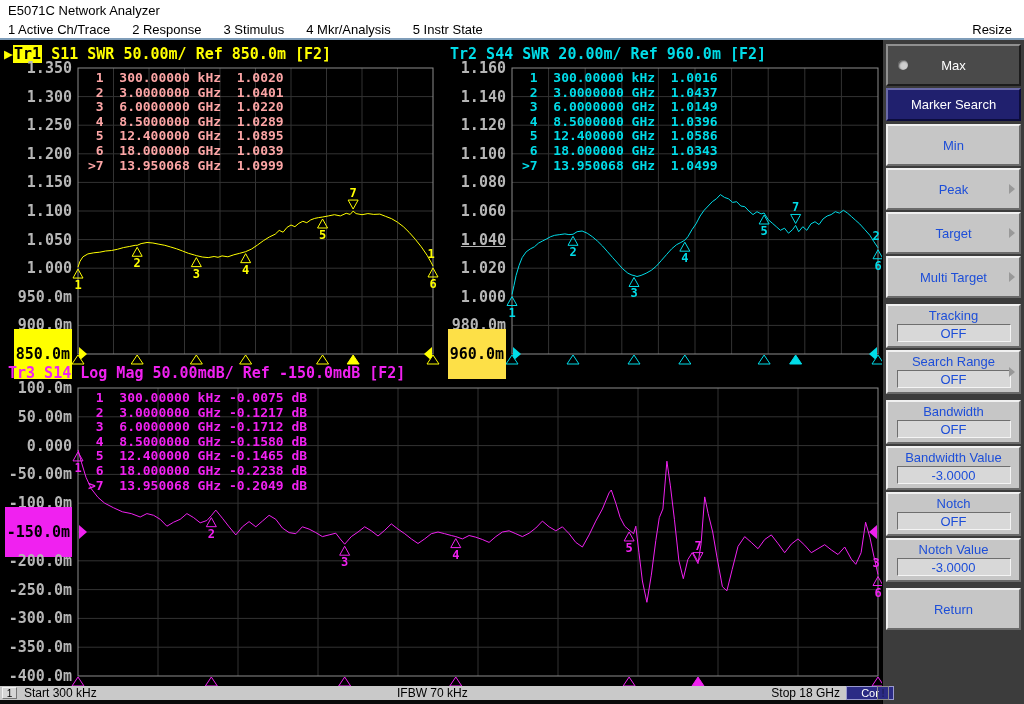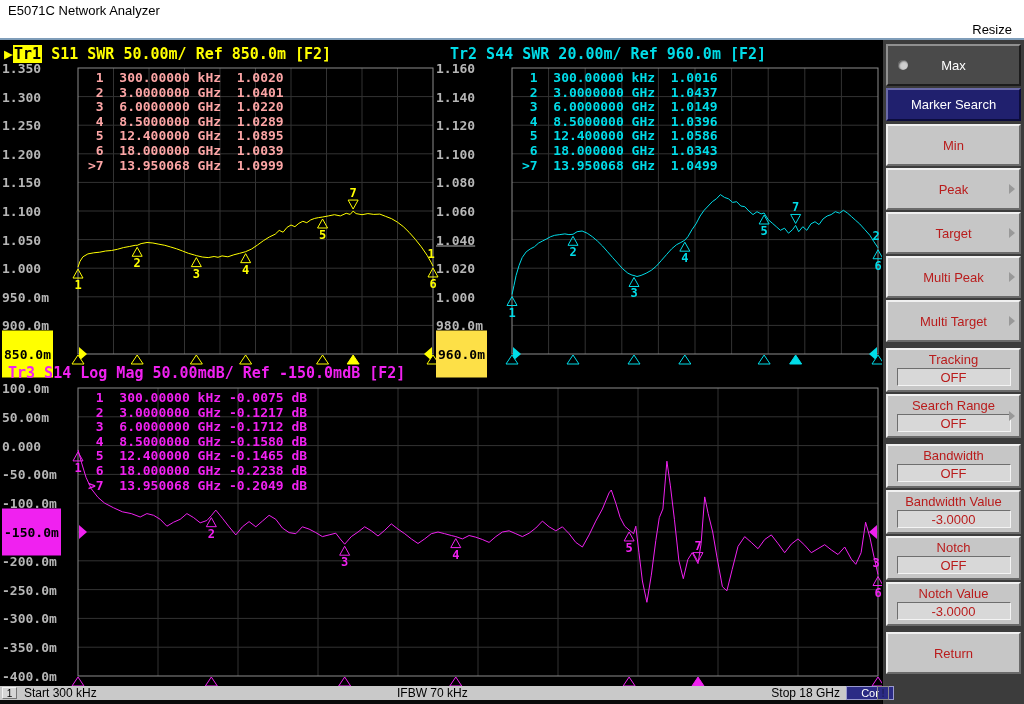--- a/index.html
+++ b/index.html
@@ -10,29 +10,29 @@
   .menubar{position:absolute;left:0;top:22px;width:1024px;height:16px;background:#ffffff;
            border-bottom:2px solid #7f9db9;z-index:5;font-size:13px;color:#000}
   .menubar .items{position:absolute;left:8px;top:0;display:flex;gap:22px;line-height:16px}
   .menubar .items span{cursor:default}
   .menubar .resize{position:absolute;right:12px;top:0;line-height:16px}
   .main{position:absolute;left:0;top:40px;width:882px;height:646px;background:#000;z-index:0}
   #plot{position:absolute;left:0;top:40px;width:882px;height:652px;z-index:1;pointer-events:none}
   .trhdr{position:absolute;z-index:2;font-family:"DejaVu Sans Mono",monospace;font-size:15px;
          font-weight:bold;white-space:pre;letter-spacing:0px}
   .tr-chip{color:#000;padding:0 1px}
-  .ylab{position:absolute;z-index:2;width:70px;font-family:"DejaVu Sans Mono",monospace;
-        font-size:13px;font-weight:bold;color:#b6b6b6;transform:translateY(-50%);white-space:pre}
+  .ylab{position:absolute;z-index:2;width:70px;text-align:right;font-family:"DejaVu Sans Mono",monospace;
+        font-size:15px;font-weight:bold;color:#b6b6b6;transform:translateY(-50%);white-space:pre}
   .ylab .refspan{color:#000;padding:16px 2px}
   .mtable{position:absolute;z-index:2;font-family:"DejaVu Sans Mono",monospace;font-size:13px;
           font-weight:bold;line-height:14.6px;white-space:pre}
   .sidebar{position:absolute;left:882px;top:40px;width:142px;height:664px;background:#3c3c3c;
            z-index:3;box-sizing:border-box;border-left:1px solid #000;padding:4px 2px 0 2px}
   .sbtn{position:relative;margin:0 1px 2px 1px;height:42px;background:#c6c6c6;border:2px solid;
-        border-color:#f0f0f0 #6a6a6a #6a6a6a #f0f0f0;color:#b91c1c;font-size:13px;display:flex;
+        border-color:#f0f0f0 #6a6a6a #6a6a6a #f0f0f0;color:#1d4ed8;font-size:13px;display:flex;
         align-items:center;justify-content:center;box-sizing:border-box;cursor:default}
   .sbtn.hdr{background:#20206e;border-color:#6a6aa8 #0c0c3c #0c0c3c #6a6aa8;color:#fff;height:33px;margin-bottom:3px}
   .sbtn.sel{background:#4a4a4a;border-color:#909090 #1c1c1c #1c1c1c #909090;color:#fff}
   .sbtn.val{flex-direction:column;justify-content:flex-start;padding-top:2px;height:44px}
   .sbtn.gap{margin-bottom:6px}
   .vbox{margin-top:1px;width:114px;height:18px;background:#d8d8d8;border:1px solid;
         border-color:#6e6e6e #f4f4f4 #f4f4f4 #6e6e6e;display:flex;align-items:center;
         justify-content:center;font-size:13px;box-sizing:border-box}
   .radio{position:absolute;left:10px;top:50%;transform:translateY(-50%);width:10px;height:10px;
          border-radius:50%;background:#cfcfcf;box-shadow:inset 1px 1px 2px rgba(0,0,0,.65)}
@@ -52,20 +52,27 @@
   .bottomline{position:absolute;left:0;top:700px;width:882px;height:4px;background:#0a0a0a;z-index:4}
 </style>
 </head>
 <body>
 
 <div class="titlebar">
   <span class="t">E5071C Network Analyzer</span>
 </div>
 
 <div class="menubar">
+  <div class="items" id="menu-items">
+      <span>1 Active Ch/Trace</span>
+      <span>2 Response</span>
+      <span>3 Stimulus</span>
+      <span>4 Mkr/Analysis</span>
+      <span>5 Instr State</span>
+    </div>
   <span class="resize">Resize</span>
 </div>
 
 <div class="main"></div>
 <svg id="plot" viewBox="0 40 882 652">
     <g>
       <line x1="113.5" y1="68" x2="113.5" y2="354" stroke="#333333" stroke-width="1"></line>
       <line x1="78" y1="96.6" x2="433" y2="96.6" stroke="#333333" stroke-width="1"></line>
       <line x1="149" y1="68" x2="149" y2="354" stroke="#333333" stroke-width="1"></line>
       <line x1="78" y1="125.2" x2="433" y2="125.2" stroke="#333333" stroke-width="1"></line>
@@ -315,24 +322,20 @@
       <span>Min</span>
     </div>
     <div class="sbtn">
       <span>Peak</span>
       <span class="subarrow"></span>
     </div>
     <div class="sbtn">
       <span>Target</span>
       <span class="subarrow"></span>
     </div>
-    <div class="sbtn">
-      <span>Multi Peak</span>
-      <span class="subarrow"></span>
-    </div>
     <div class="sbtn gap">
       <span>Multi Target</span>
       <span class="subarrow"></span>
     </div>
     <div class="sbtn val">
       <span>Tracking</span>
       <div class="vbox">OFF</div>
     </div>
     <div class="sbtn val gap">
       <span>Search Range</span>

